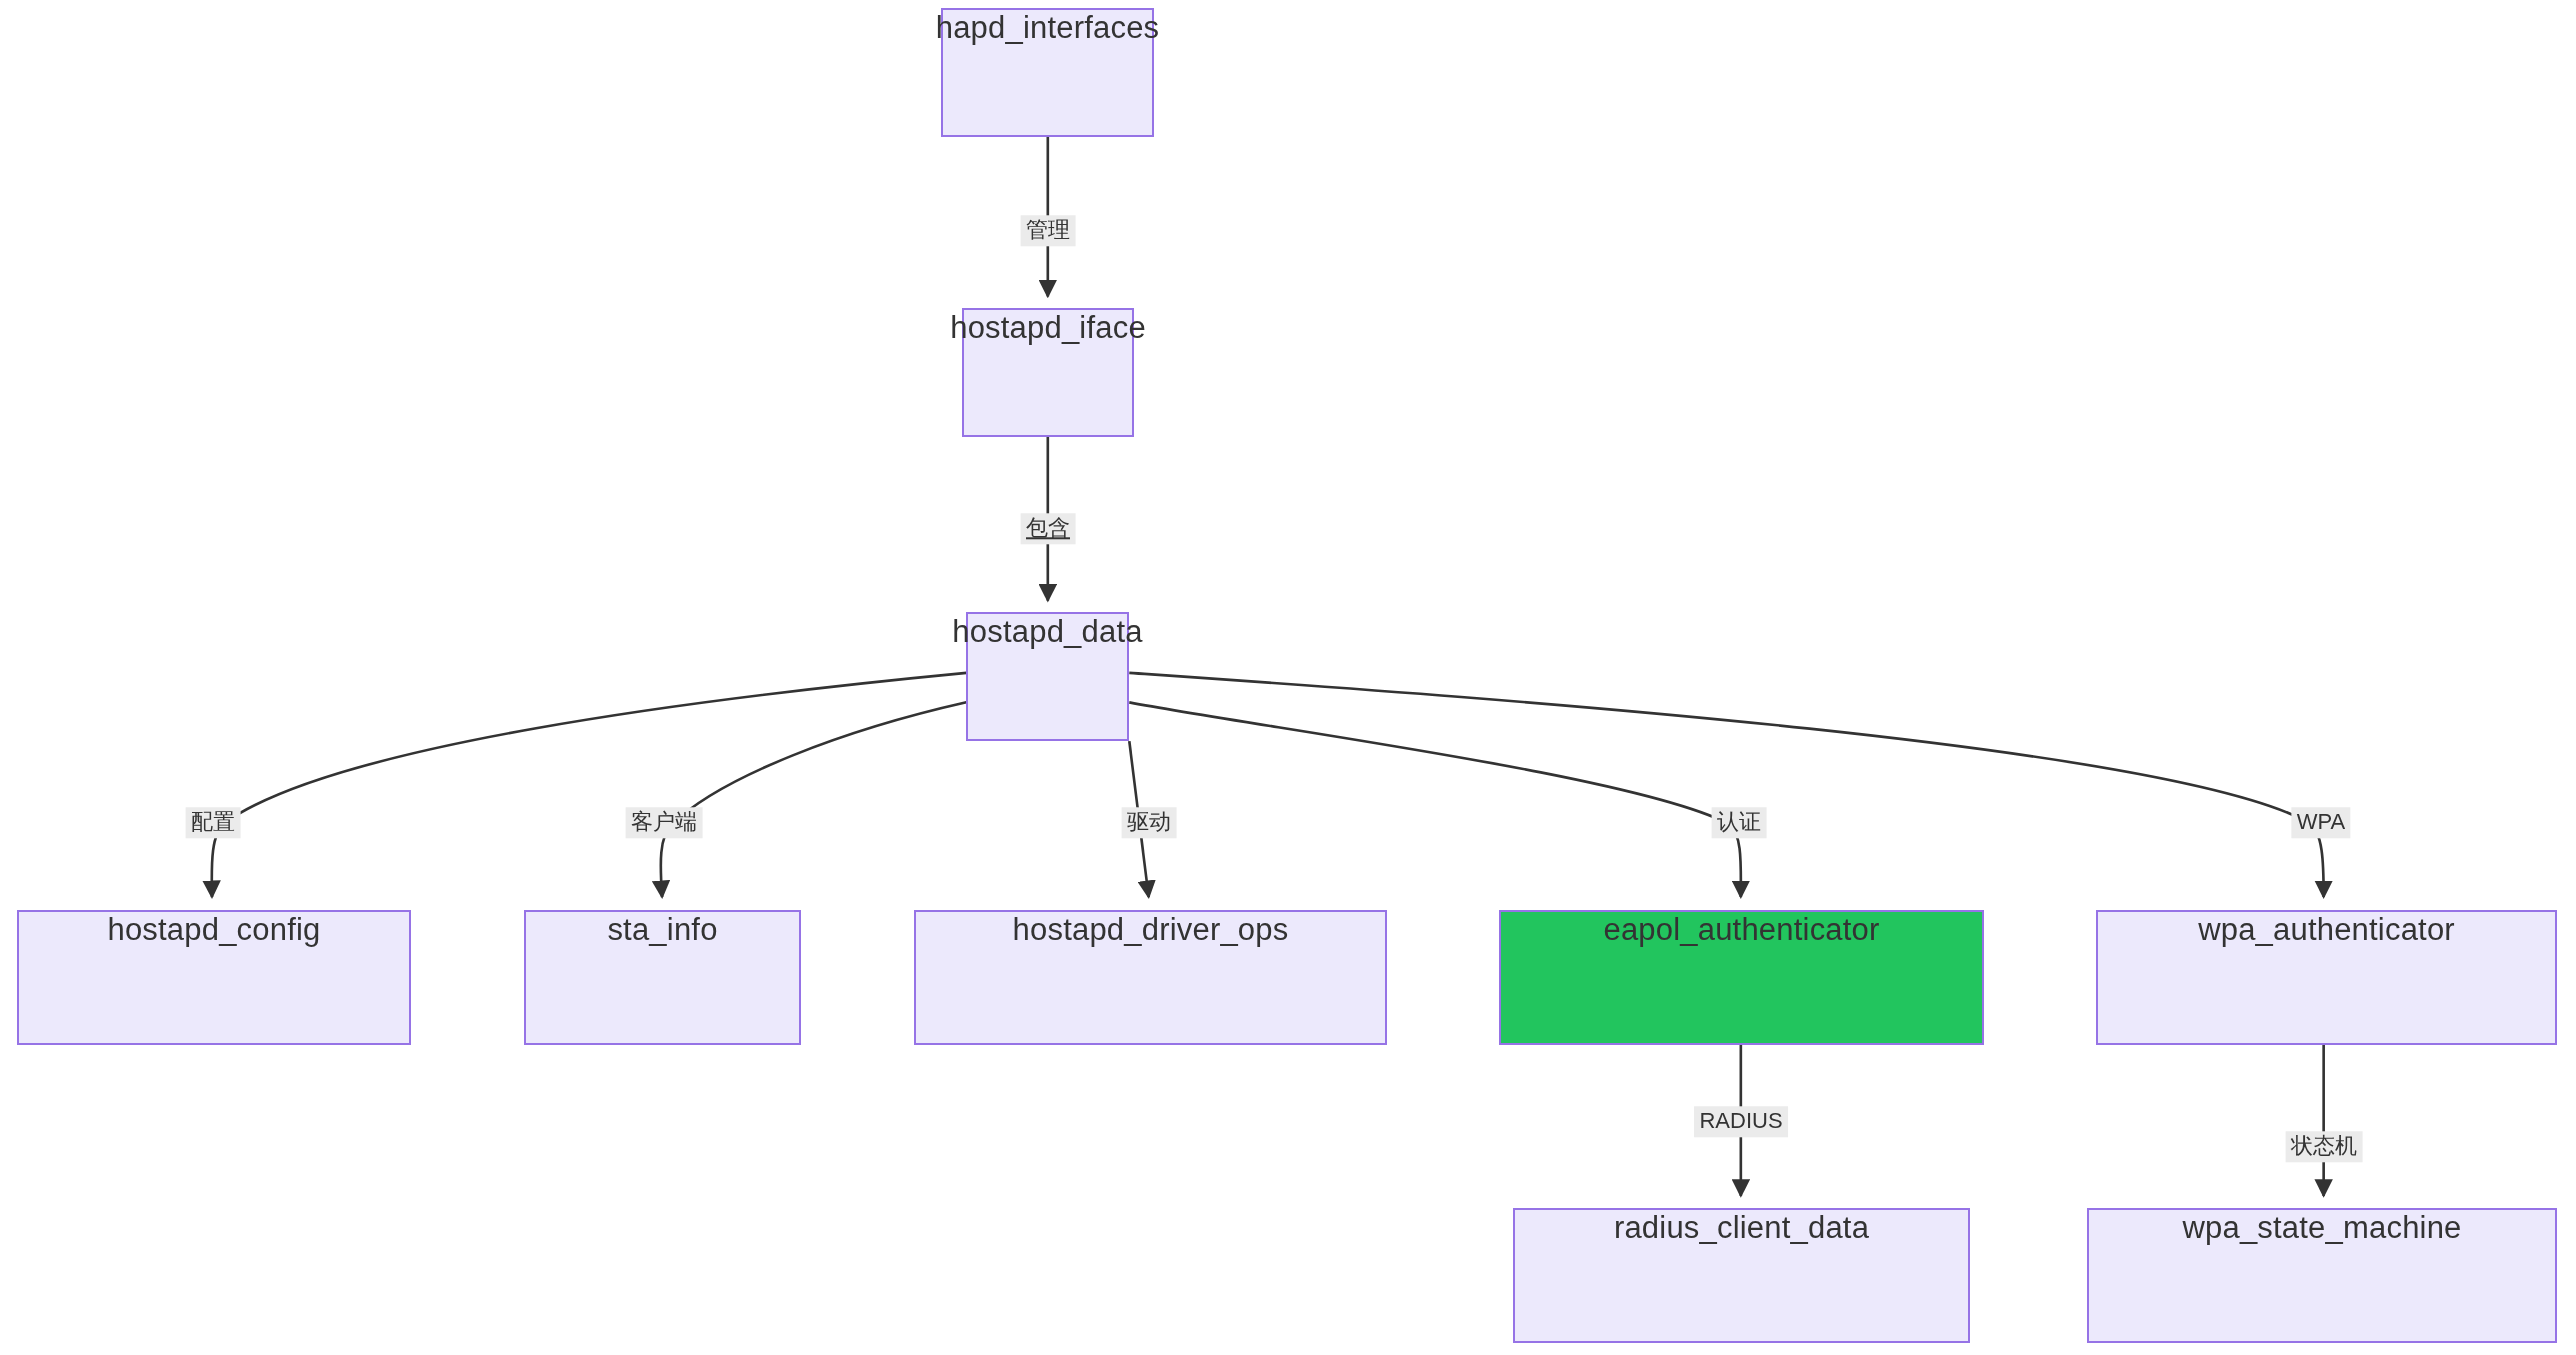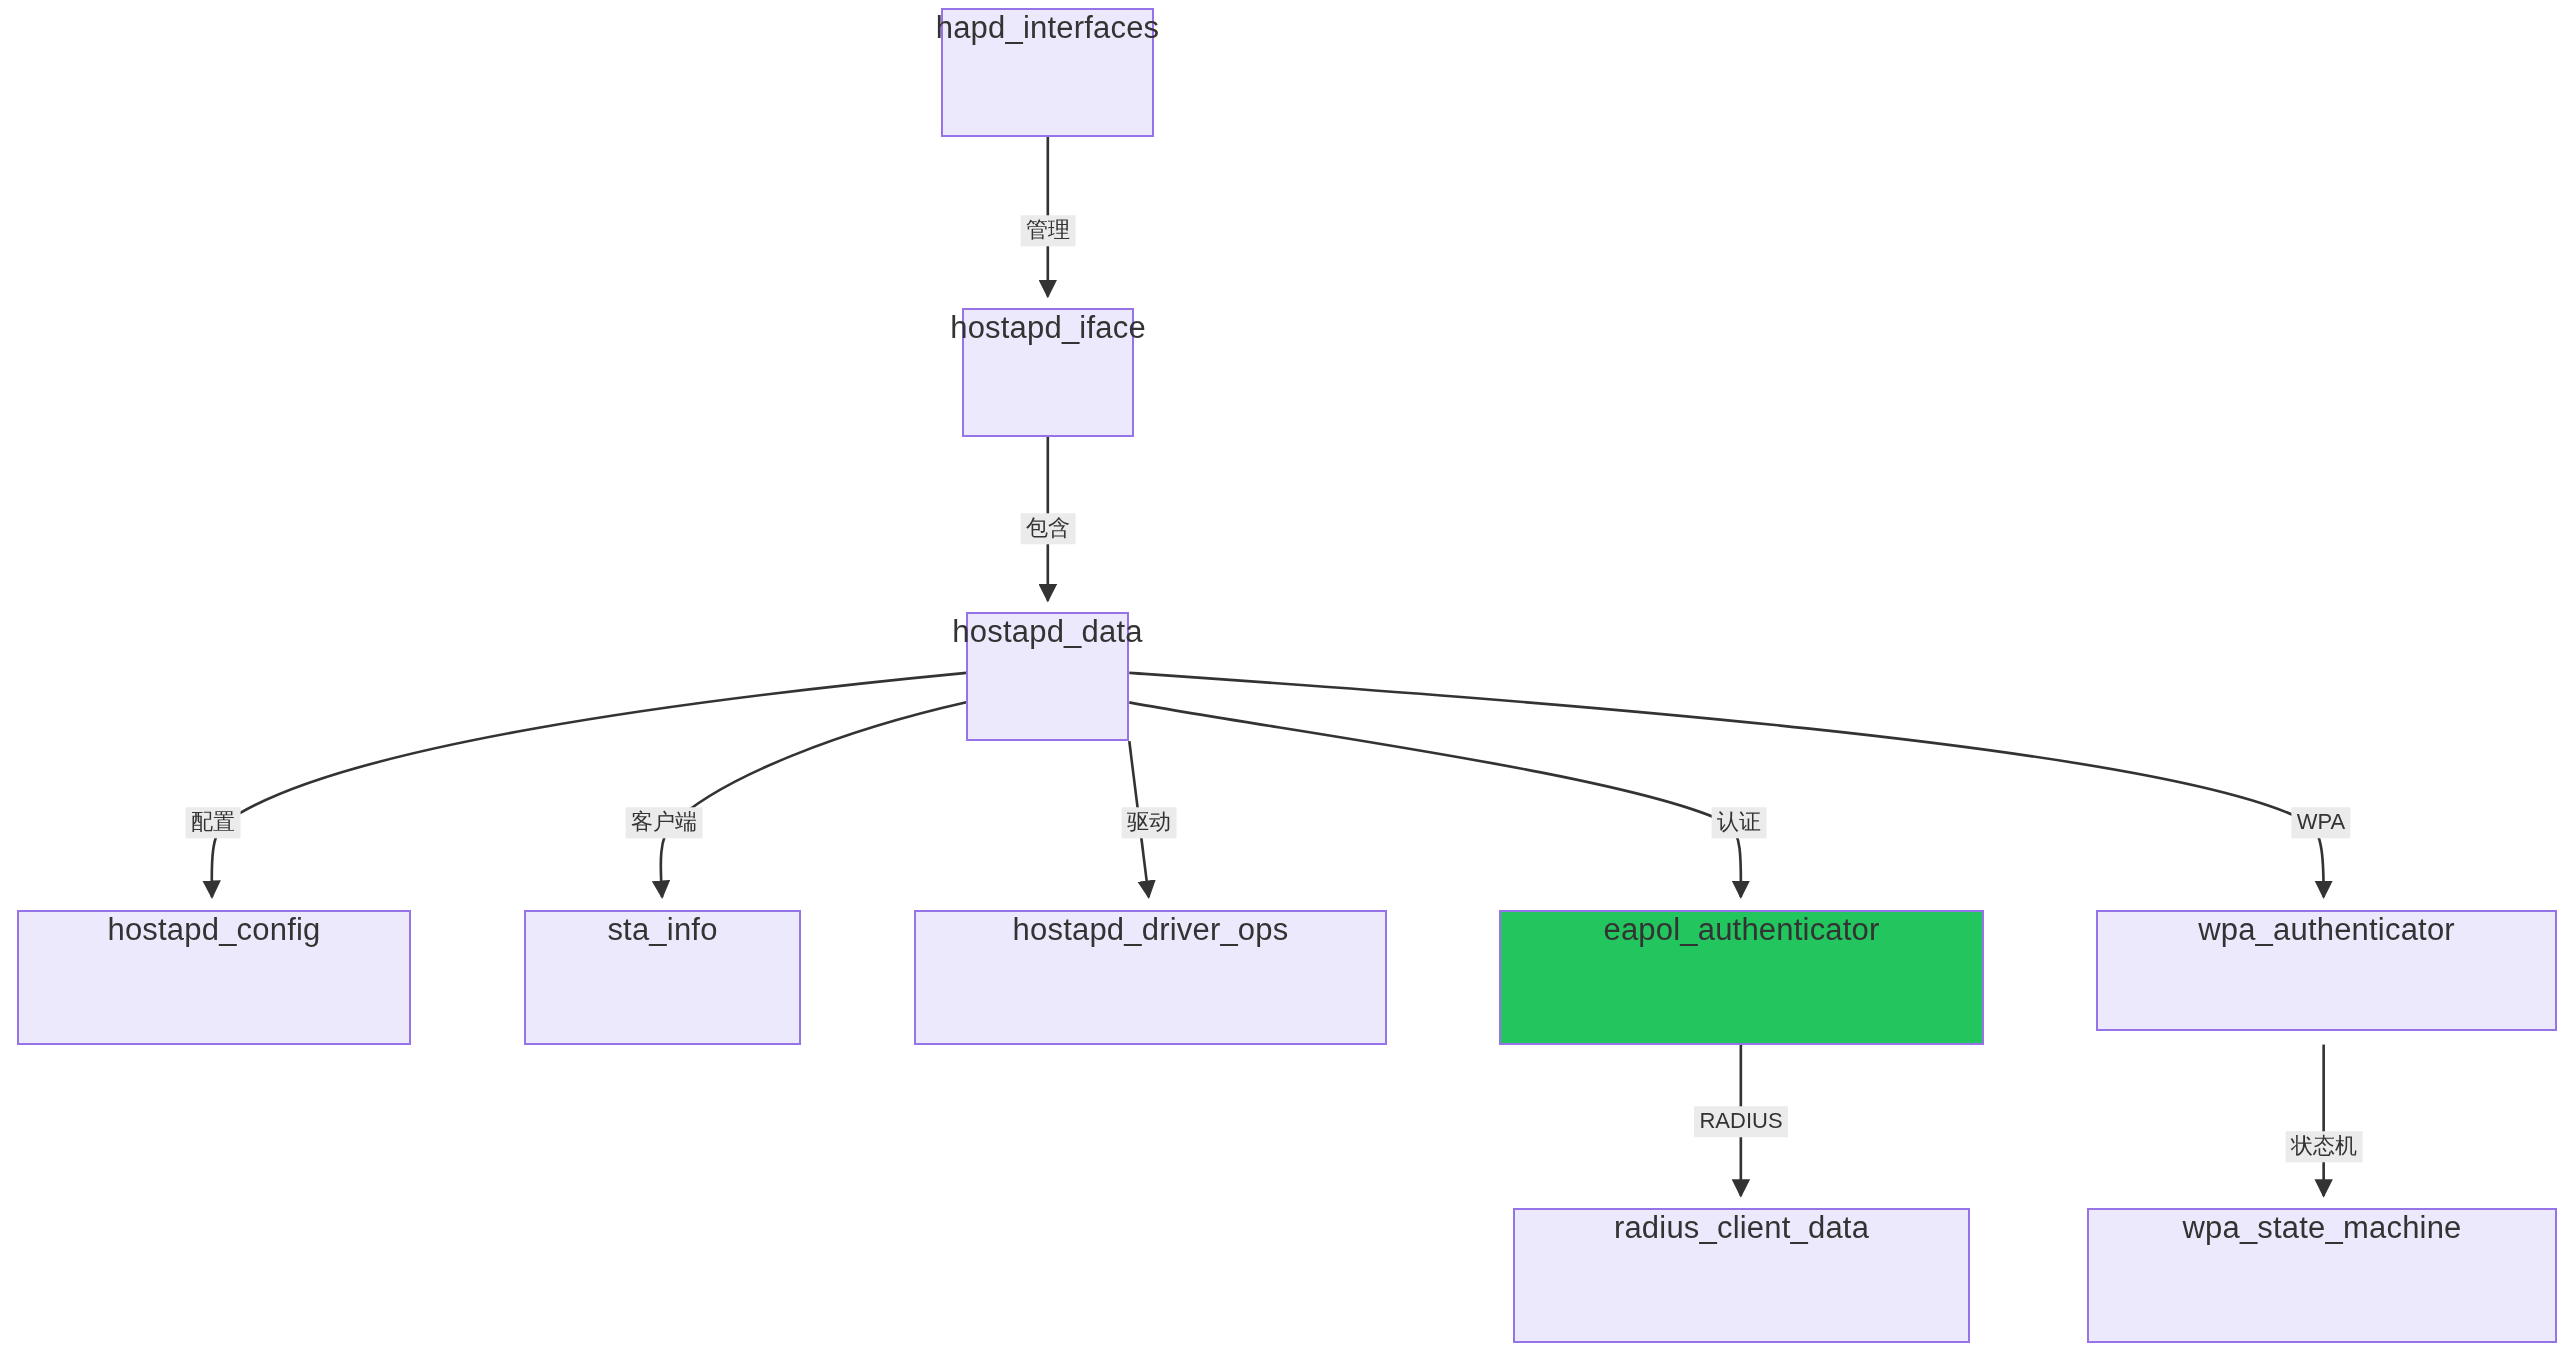--- a/index.html
+++ b/index.html
@@ -54,33 +54,33 @@
       </div>
       <div class="node" style="left: 524px; top: 910px; width: 277px; height: 135px; background: rgb(236, 233, 252); border-color: rgb(150, 115, 230); color: rgb(51, 51, 51);">
         <span>sta_info</span>
       </div>
       <div class="node" style="left: 914px; top: 910px; width: 473px; height: 135px; background: rgb(236, 233, 252); border-color: rgb(150, 115, 230); color: rgb(51, 51, 51);">
         <span>hostapd_driver_ops</span>
       </div>
       <div class="node" style="left: 1499px; top: 910px; width: 485px; height: 135px; background: #22c55e; border-color: rgb(150, 115, 230); color: rgb(51, 51, 51);">
         <span>eapol_authenticator</span>
       </div>
-      <div class="node" style="left: 2096px; top: 910px; width: 461px; height: 121px; background: rgb(236, 233, 252); border-color: rgb(150, 115, 230); color: rgb(51, 51, 51);">
+      <div class="node" style="left: 2096px; top: 910px; width: 461px; height: 135px; background: rgb(236, 233, 252); border-color: rgb(150, 115, 230); color: rgb(51, 51, 51);">
         <span>wpa_authenticator</span>
       </div>
       <div class="node" style="left: 1513px; top: 1208px; width: 457px; height: 135px; background: rgb(236, 233, 252); border-color: rgb(150, 115, 230); color: rgb(51, 51, 51);">
         <span>radius_client_data</span>
       </div>
       <div class="node" style="left: 2087px; top: 1208px; width: 470px; height: 135px; background: rgb(236, 233, 252); border-color: rgb(150, 115, 230); color: rgb(51, 51, 51);">
         <span>wpa_state_machine</span>
       </div>
     </div>
   <div id="labels">
       <div class="elabel" style="left: 1048px; top: 231px; background: rgb(235, 235, 235);">管理</div>
-      <div class="elabel" style="left: 1048px; top: 529px; background: rgb(235, 235, 235);">包含</div>
+      <div class="elabel" style="left: 1048px; top: 529px; background: rgb(235, 235, 235); text-decoration: underline;">包含</div>
       <div class="elabel" style="left: 213px; top: 823px; background: rgb(235, 235, 235);">配置</div>
       <div class="elabel" style="left: 664px; top: 823px; background: rgb(235, 235, 235);">客户端</div>
       <div class="elabel" style="left: 1149px; top: 823px; background: rgb(235, 235, 235);">驱动</div>
       <div class="elabel" style="left: 1739px; top: 823px; background: rgb(235, 235, 235);">认证</div>
       <div class="elabel" style="left: 2321px; top: 823px; background: rgb(235, 235, 235);">WPA</div>
       <div class="elabel" style="left: 1741px; top: 1122px; background: rgb(235, 235, 235);">RADIUS</div>
       <div class="elabel" style="left: 2324px; top: 1147px; background: rgb(235, 235, 235);">状态机</div>
     </div>
 </div>
 

